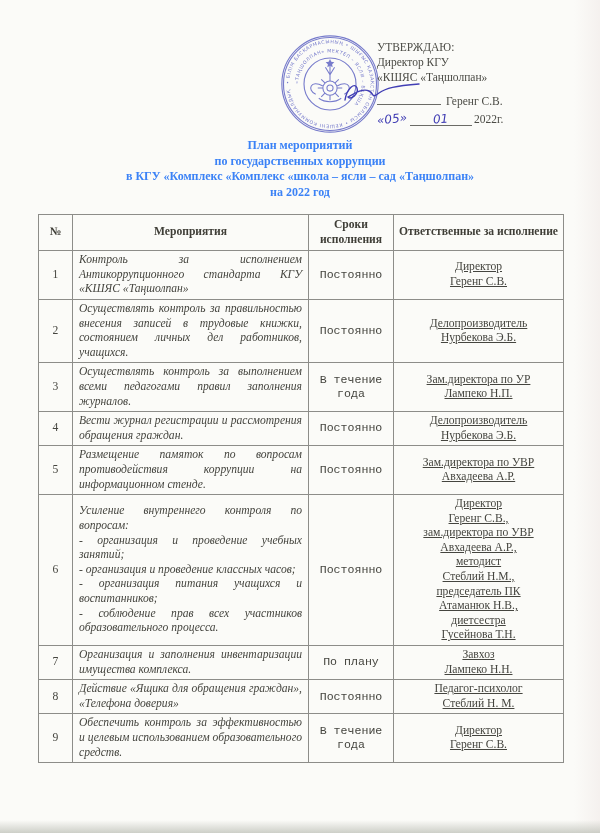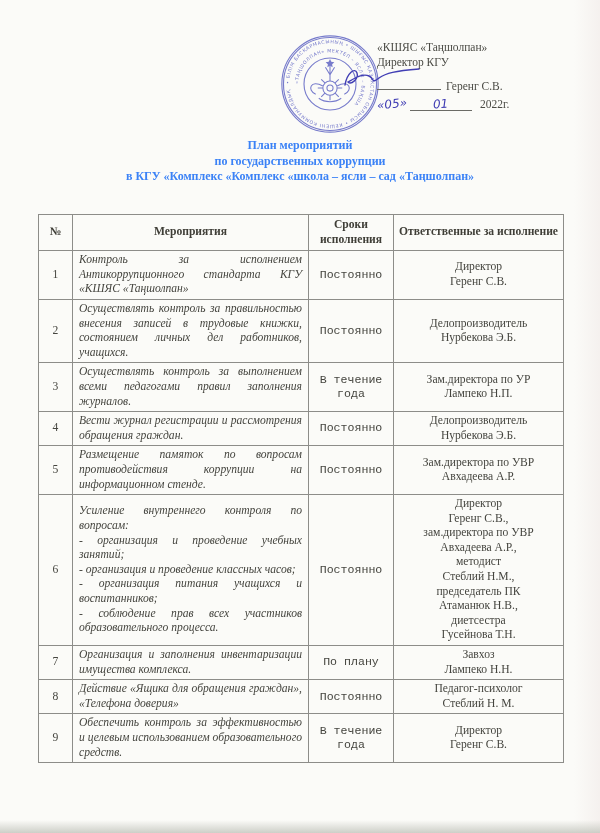--- a/index.html
+++ b/index.html
@@ -17,21 +17,21 @@
                    border-bottom:1px solid #6b6b66; }
   .sig-name { margin-left:5px; }
   .signature-svg { position:absolute; left:-38px; top:-12px; pointer-events:none; }
   .date-row { margin-top:3px; white-space:nowrap; }
   .hand { font-family:"DejaVu Sans", sans-serif; font-style:italic;
           color:#413eb4; display:inline-block; font-size:12px; }
   .hand-day { transform:rotate(-6deg); }
   .date-mid { display:inline-block; width:62px; height:13px; text-align:center;
               border-bottom:1px solid #6b6b66; margin-left:3px; }
   .hand-month { transform:rotate(-3deg); }
-  .date-year { margin-left:8px; }
+  .date-year { margin-left:2px; }
   
   .seal { position:absolute; left:279px; top:33px; width:102px; height:102px;
           opacity:.82; }
   .s-stroke { fill:none; stroke:#5b60c2; stroke-width:1.1; }
   .s-text { font-family:"DejaVu Sans", sans-serif; font-size:4.6px;
             fill:#5b60c2; letter-spacing:.6px; }
   .s-emblem { stroke:#5b60c2; fill:none; stroke-width:1.05; }
   
   .title { position:absolute; top:138px; left:0; width:100%; text-align:center;
            font-weight:bold; font-size:12px; line-height:15.5px; color:#3b82f6; }
@@ -39,21 +39,21 @@
   .plan-table { position:absolute; left:38px; top:214px; width:525px;
                 border-collapse:collapse; table-layout:fixed;
                 font-size:11.6px; line-height:14.6px; }
   .plan-table td, .plan-table th { border:1px solid #8d8d89; overflow:hidden; }
   .plan-table th { font-weight:bold; text-align:center; vertical-align:middle;
                    padding:3px 2px; color:#3f3e37; }
   .plan-table td { padding:2px 6px; vertical-align:middle; }
   .col-num  { text-align:center; }
   .col-activity { text-align:justify; text-align-last:left; white-space:pre-line;font-style:italic; }
   .col-term { text-align:center; white-space:pre-line; padding:2px 3px;font-family:Liberation Mono, monospace; }
-  .col-resp { text-align:center; white-space:pre-line; padding:2px 4px; }
+  .col-resp { text-align:center; white-space:pre-line; padding:2px 4px;text-decoration:underline; }
   
   .scan-bottom { position:absolute; left:0; right:0; bottom:0; height:13px;
     background:linear-gradient(to bottom, rgba(197,199,191,0), rgba(197,199,191,.85)); }
   .scan-right { position:absolute; top:0; right:0; bottom:0; width:26px;
     background:linear-gradient(to right, rgba(222,204,204,0), rgba(222,204,204,.22)); }
 </style>
 </head>
 <body>
 
 <div class="page">
@@ -73,37 +73,39 @@
       <circle cx="50" cy="54" r="3"></circle>
       <path d="M50,47 L50,41 M50,61 L50,66 M43,54 L38,54 M57,54 L62,54 M45,49 L41.4,45.4 M55,49 L58.6,45.4 M45,59 L41.4,62.6 M55,59 L58.6,62.6"></path>
       <path d="M50,41 L45.5,33.5 M50,41 L50,31.5 M50,41 L54.5,33.5"></path>
       <path d="M43,52 C31,45 27,56 36,60 M57,52 C69,45 73,56 64,60"></path>
       <path d="M39,64 C45,68.5 55,68.5 61,64"></path>
       <path fill="#5b60c2" stroke="none" d="M50,25.5 l1.3,2.7 3,.4 -2.2,2.1 .5,3 -2.6,-1.5 -2.6,1.5 .5,-3 -2.2,-2.1 3,-.4 z"></path>
     </g>
   </svg>
 
   <div class="approval">
+    <div class="approval-line">УТВЕРЖДАЮ:</div>
+    <div class="approval-line">Директор КГУ</div>
     <div class="approval-line">«КШЯС «Таңшолпан»</div>
-    <div class="approval-line">Директор КГУ</div>
     <div class="sig-row">
       <svg class="signature-svg" width="84" height="26" viewBox="0 0 84 26">
         <path d="M6,20 C8,8 16,2 18,8 C20,14 12,20 9,17 C16,13 24,8 30,11 C36,14 32,19 40,13 C47,8 56,6 80,4" stroke="#413eb4" stroke-width="1.4" fill="none" stroke-linecap="round"></path>
       </svg>
       <span class="sig-underline"></span><span class="sig-name">Геренг С.В.</span>
     </div>
     <div class="date-row">
       <span class="hand hand-day">«05»</span><span class="date-mid"><span class="hand hand-month">01</span></span><span class="date-year">2022г.</span>
     </div>
   </div>
 
   <div class="title">
     <div>План мероприятий</div>
     <div>по государственных коррупции</div>
     <div>в КГУ  «Комплекс «Комплекс «школа – ясли – сад «Таңшолпан»</div>
+    <div>на 2022  год</div>
   </div>
 
   <table class="plan-table">
     <colgroup>
       <col style="width:34px">
         <col style="width:236px">
         <col style="width:85px">
         <col style="width:170px">
     </colgroup>
     <thead>

